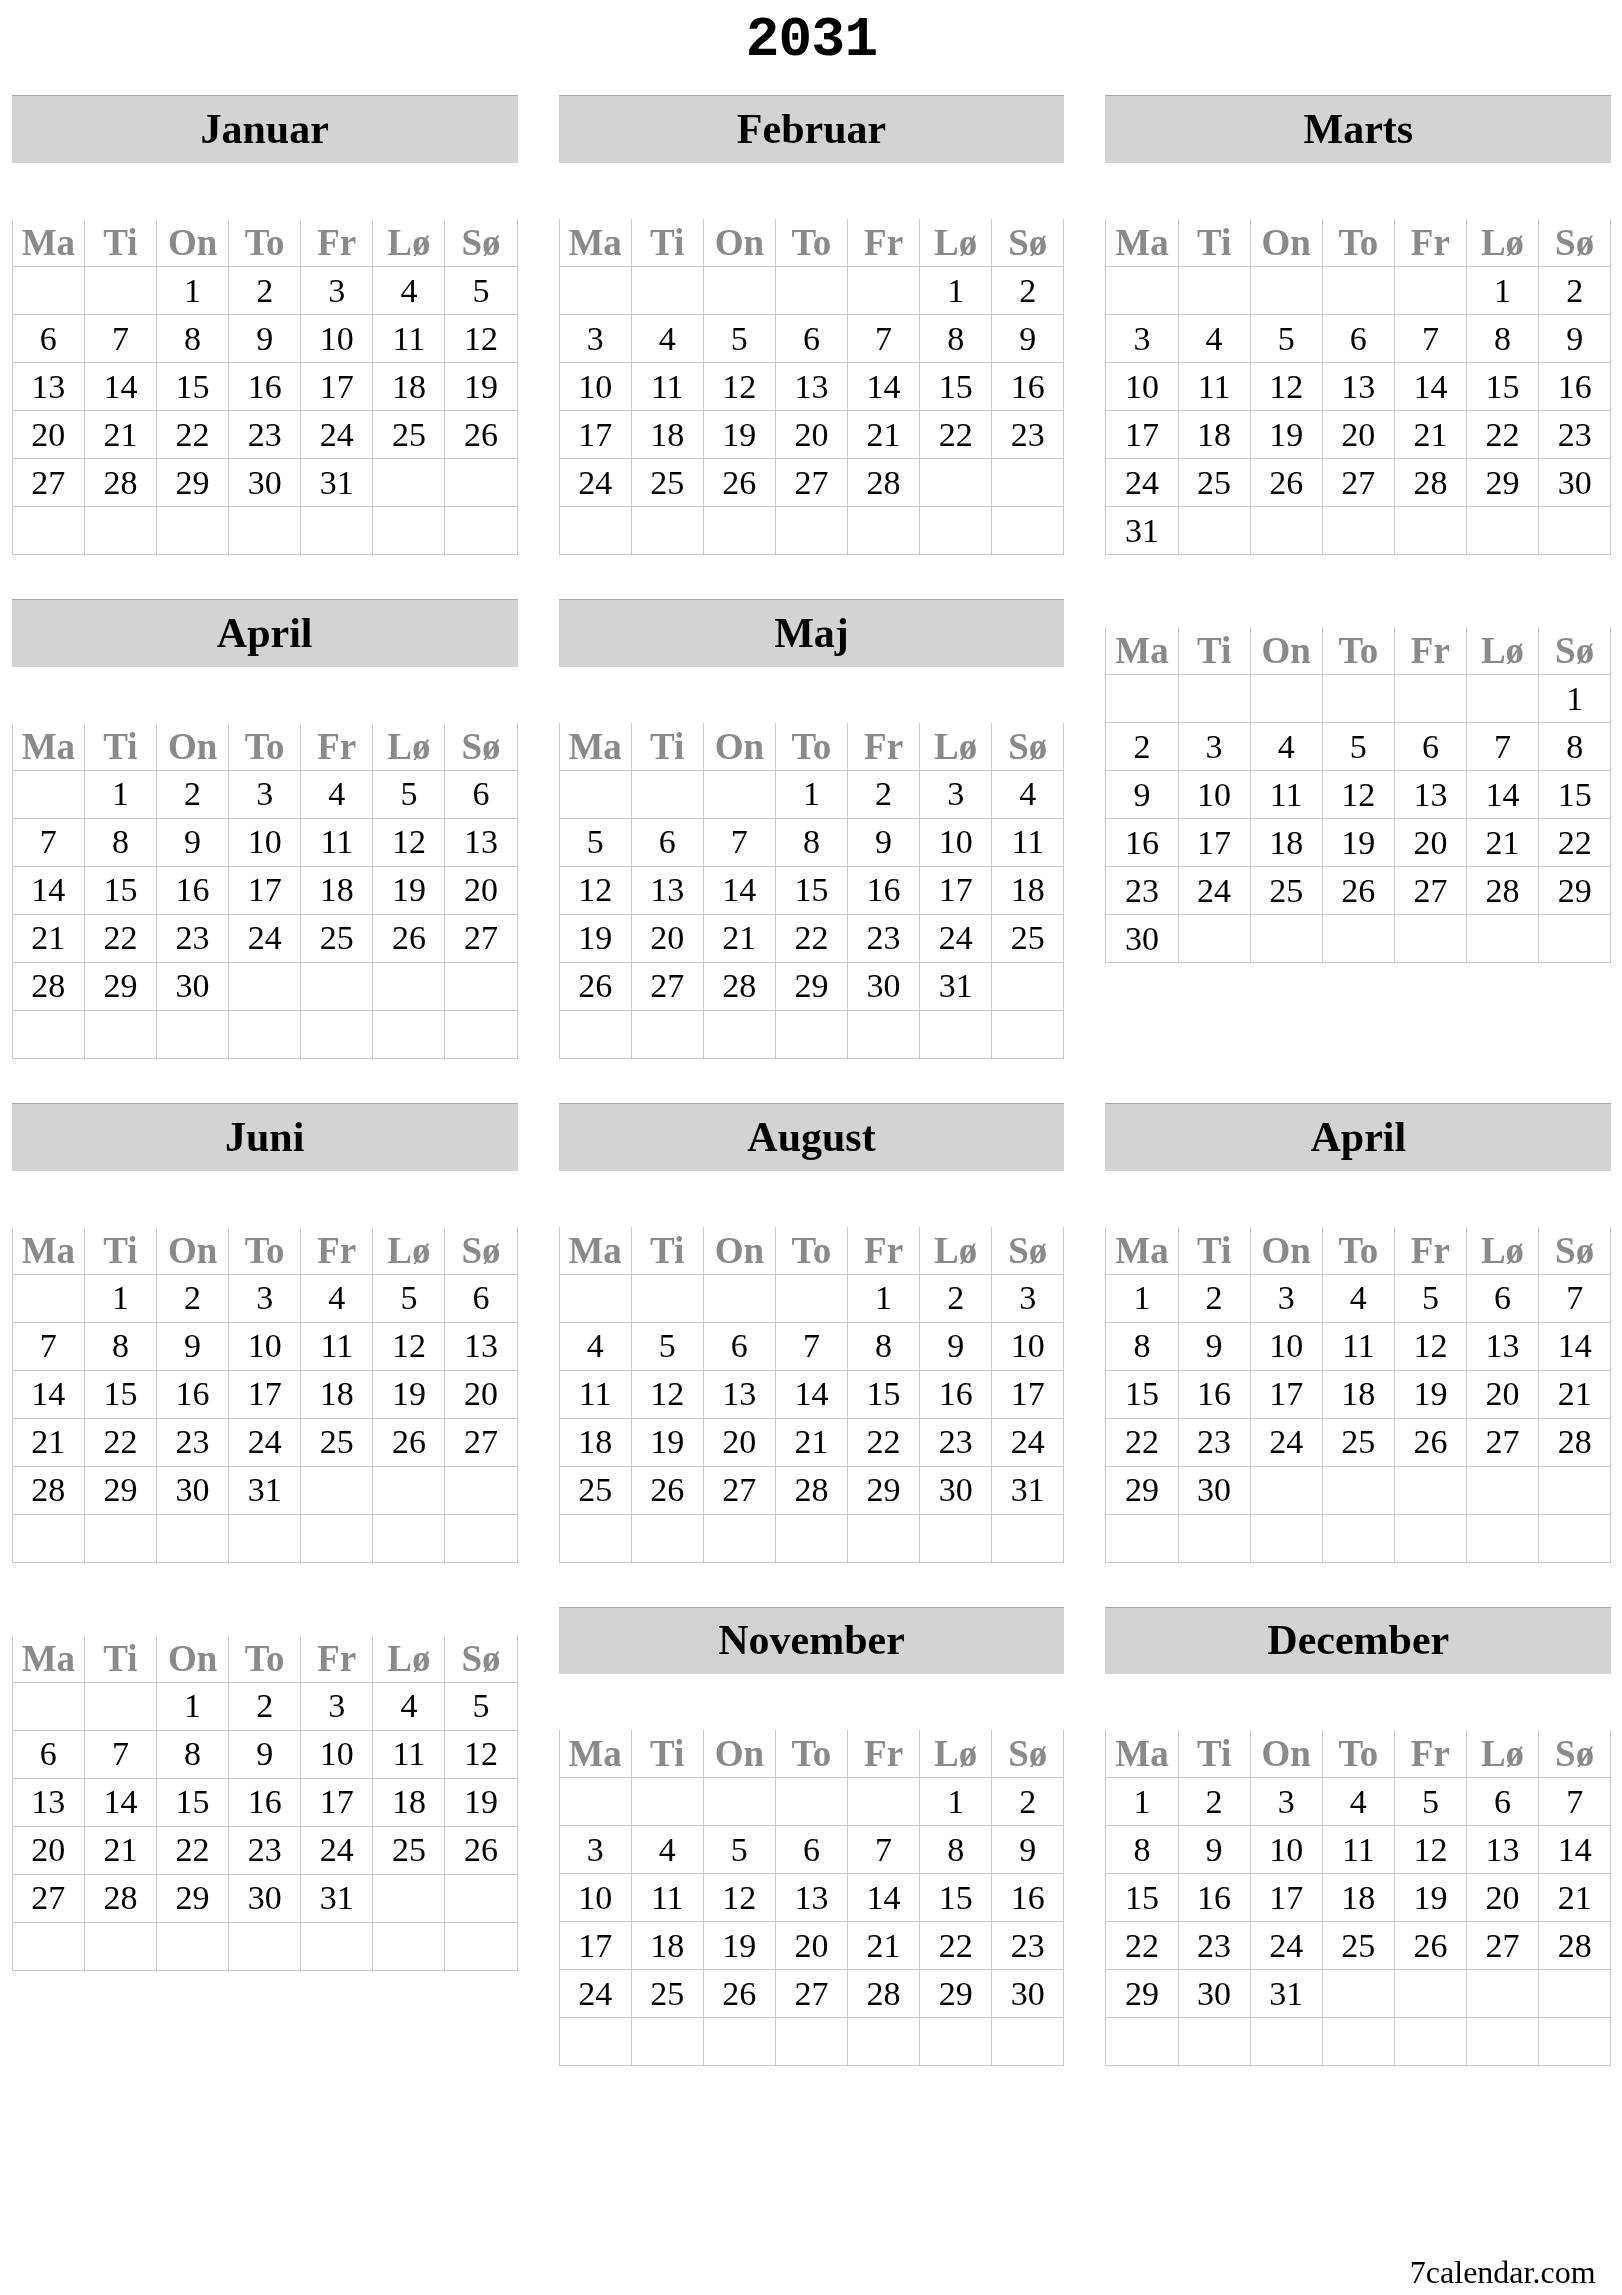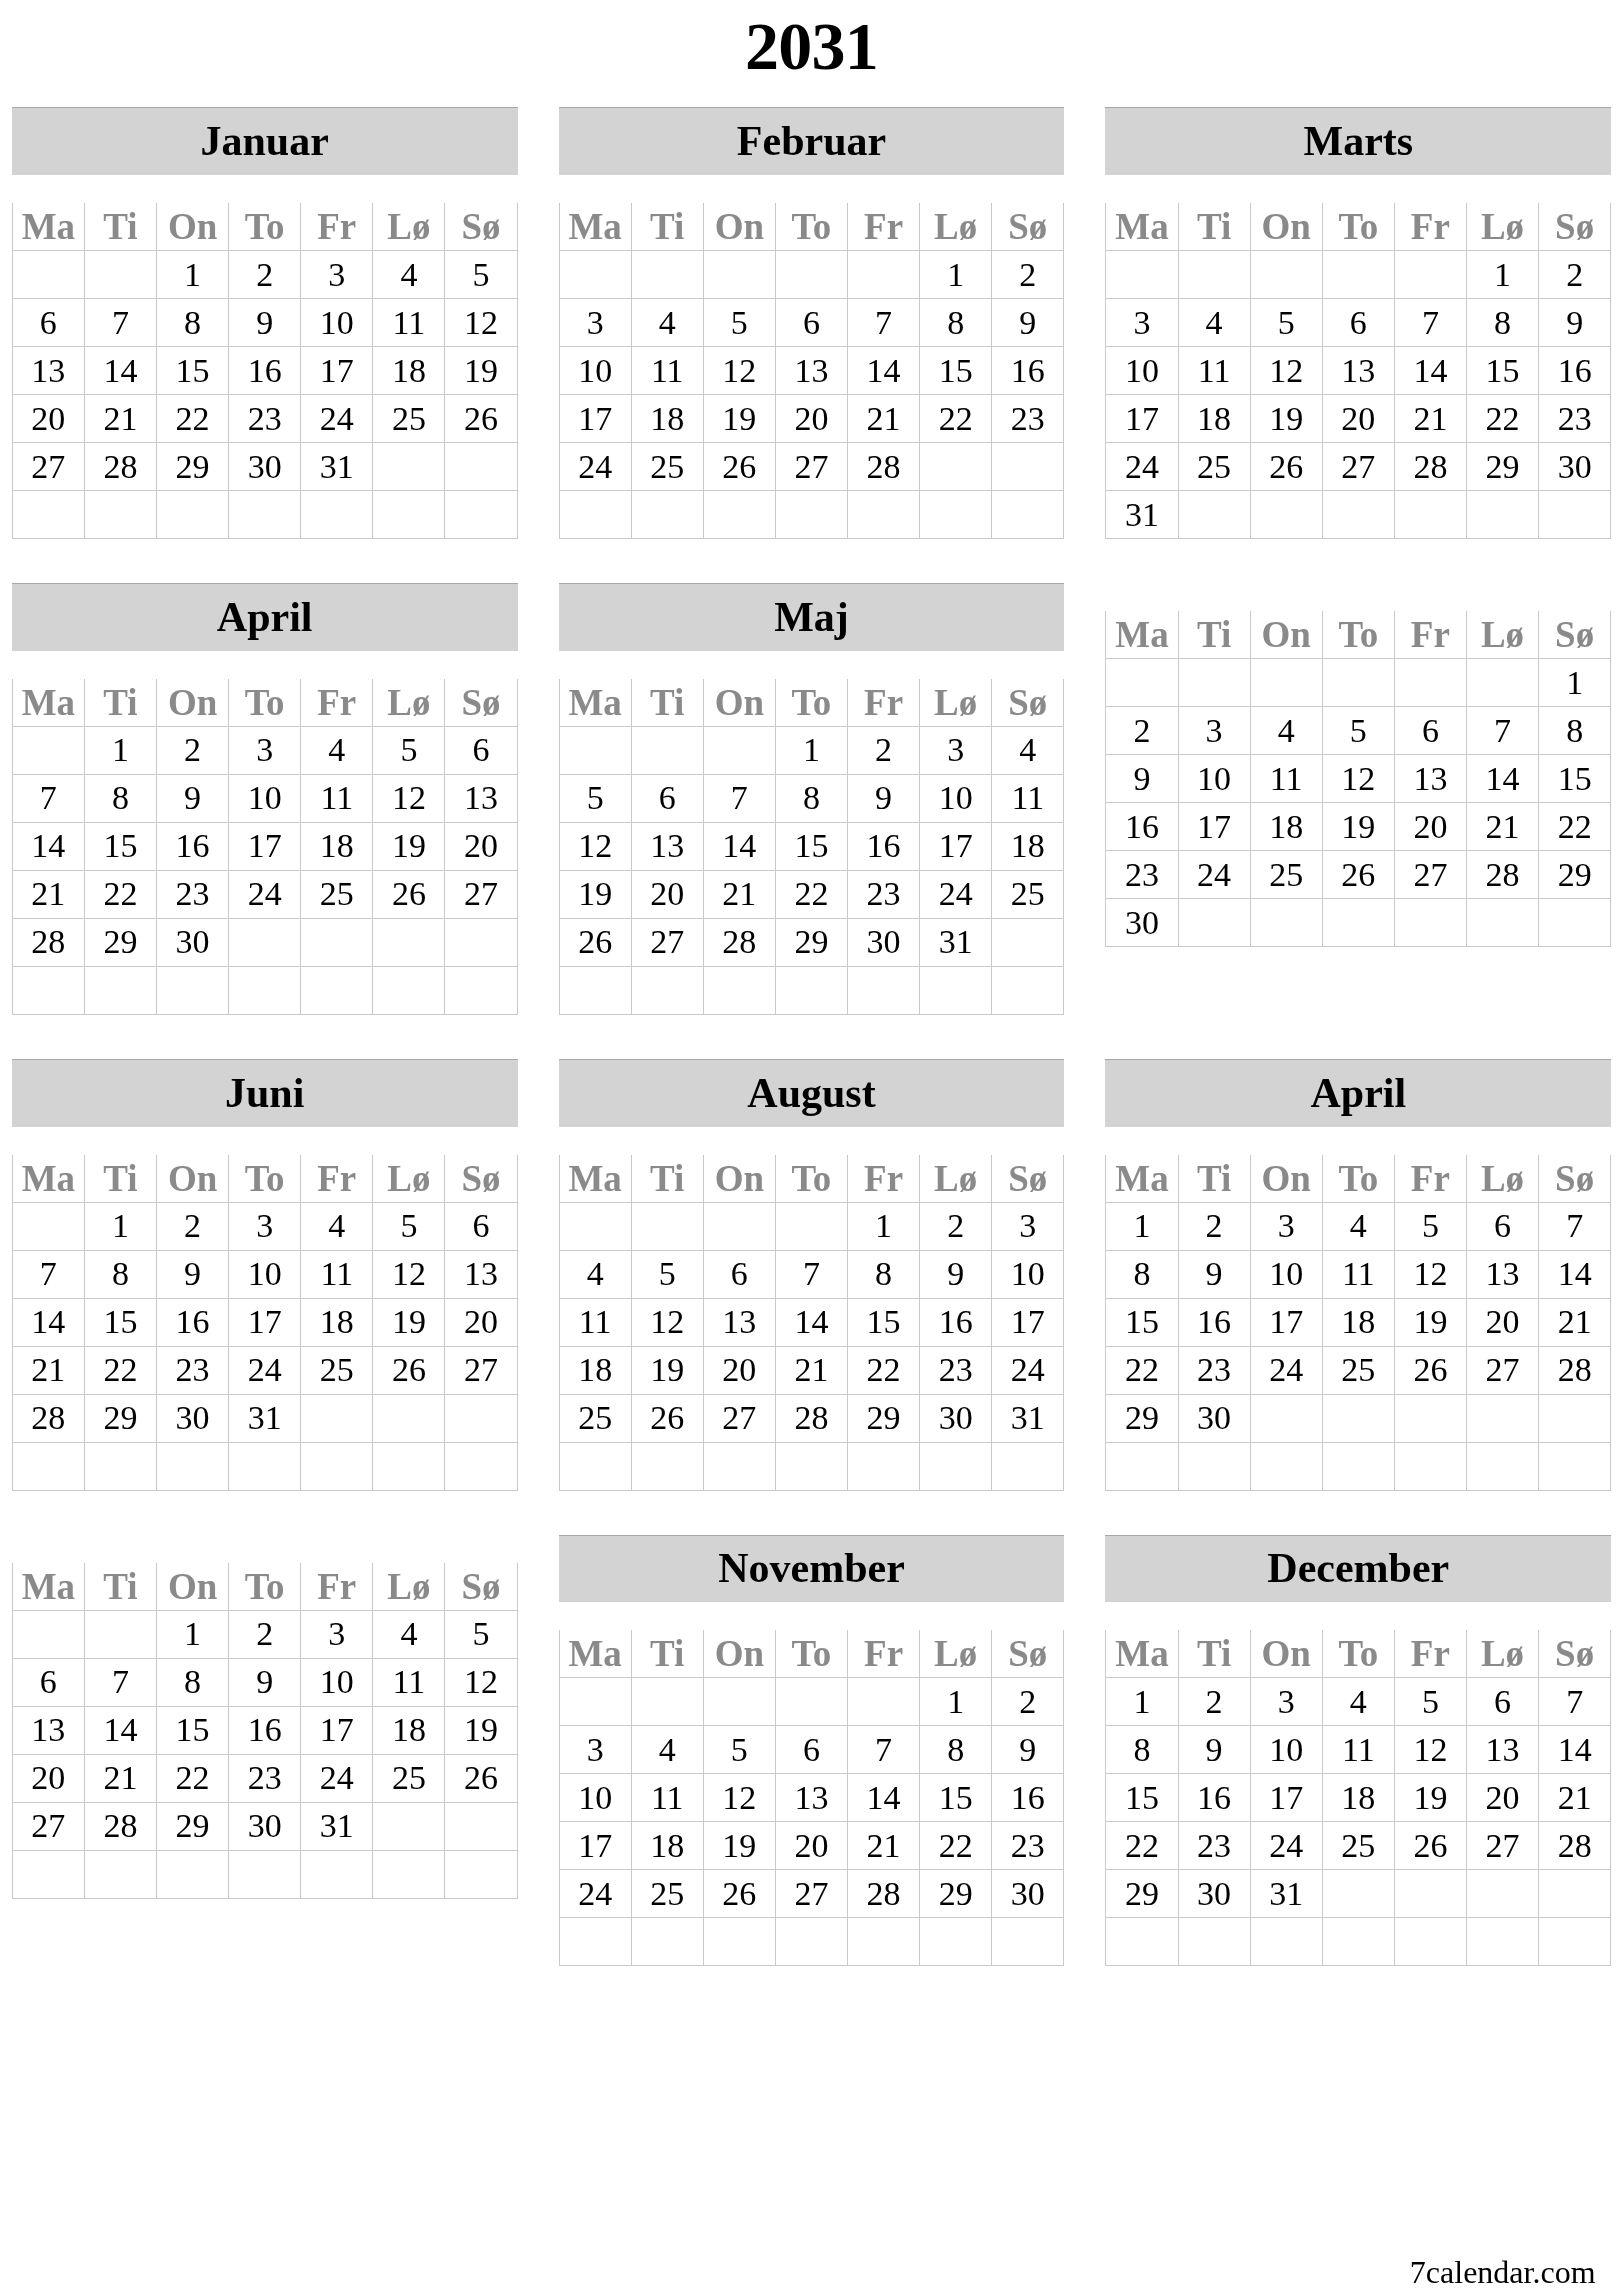--- a/index.html
+++ b/index.html
@@ -17,38 +17,40 @@
   .page {
     width: 1623px;
     height: 2295px;
     box-sizing: border-box;
     padding: 0 11.8px;
     display: flex;
     flex-direction: column;
   }
   .year-title {
     text-align: center;
-    font-size: 68px;
+    font-size: 56px;
     font-weight: bold;
     line-height: 1;
     letter-spacing: -0.7px;
     margin: 11.8px 0 0 0;
     color: #000000;
+    font-family: Liberation Mono, monospace;
   }
   .months-grid {
     margin-top: 27.5px;
     display: grid;
     grid-template-columns: repeat(3, 1fr);
     grid-template-rows: repeat(4, auto);
     column-gap: 41px;
     row-gap: 44px;
   }
   .month {
     display: flex;
     flex-direction: column;
+    gap: 28px;
   }
   .month-header {
     background: #d3d3d3;
     text-align: center;
     font-size: 42px;
     font-weight: bold;
     color: #000000;
     line-height: 1;
     padding: 11.8px 0 13px 0;
     border-top: 1.3px solid #a8a8a8;

